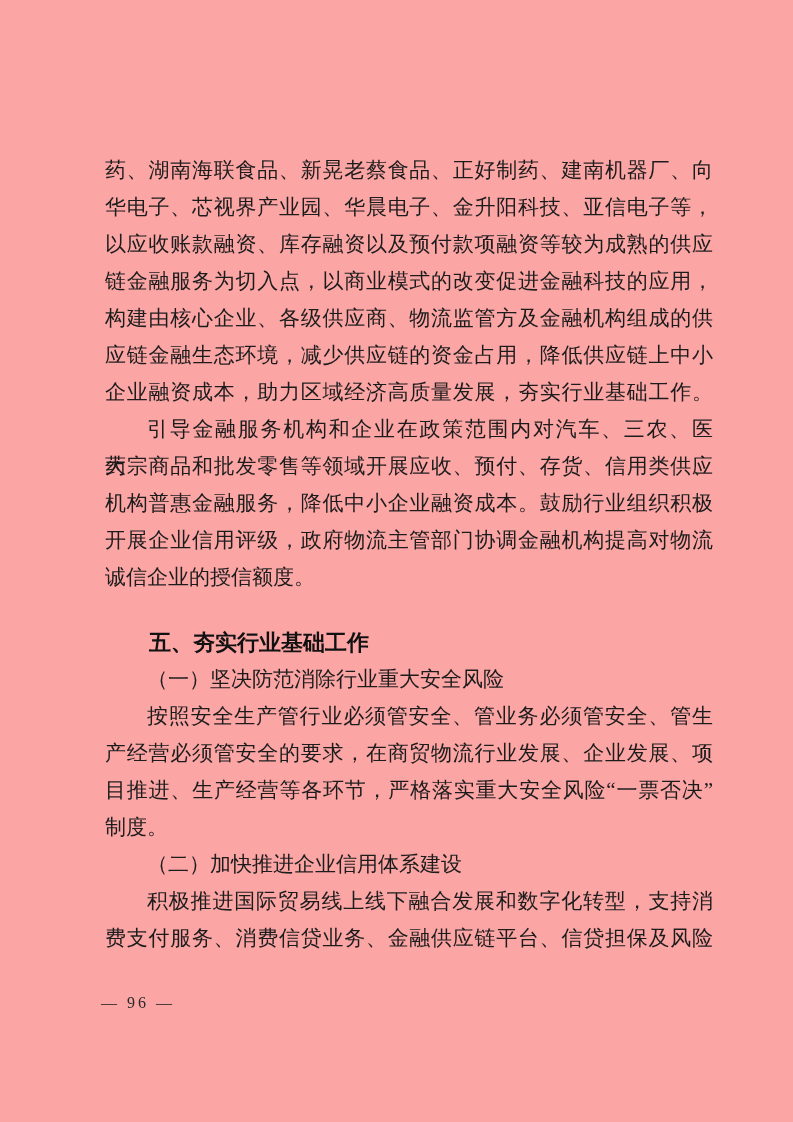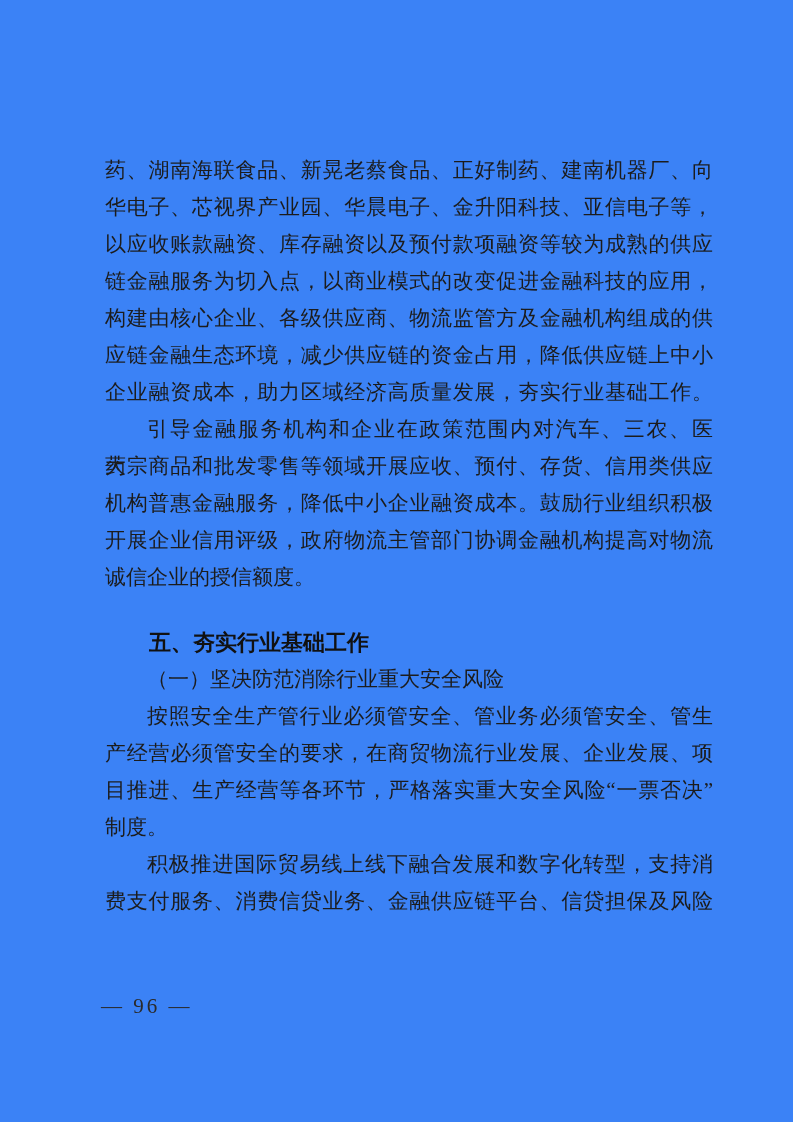--- a/index.html
+++ b/index.html
@@ -7,21 +7,21 @@
     width: 793px;
     height: 1122px;
     background: #ffffff;
     overflow: hidden;
     font-family: "Liberation Serif", serif;
   }
   .page {
     position: relative;
     width: 793px;
     height: 1122px;
-    background: #3b82f6;
+    background: #fca5a5;
   }
   .text-block {
     position: absolute;
     left: 105px;
     top: 152px;
     width: 608px;
   }
   .line {
     height: 37px;
     line-height: 37px;
@@ -46,21 +46,21 @@
   }
   .line.subheading {
     font-family: "Liberation Serif", serif;
     font-size: 21px;
     color: #1c1c1c;
   }
   .footer {
     position: absolute;
     left: 101px;
     top: 994px;
-    font-size: 21px;
+    font-size: 16px;
     color: #2a2a2a;
     font-family: "Liberation Serif", serif;
     letter-spacing: 3px;
     white-space: nowrap;
   }
 </style>
 </head>
 <body>
 
 <div class="page">
@@ -76,17 +76,18 @@
       <div class="line body justify">大宗商品和批发零售等领域开展应收、预付、存货、信用类供应</div>
       <div class="line body justify">机构普惠金融服务，降低中小企业融资成本。鼓励行业组织积极</div>
       <div class="line body justify">开展企业信用评级，政府物流主管部门协调金融机构提高对物流</div>
       <div class="line body">诚信企业的授信额度。</div>
       <div class="line heading indent">五、夯实行业基础工作</div>
       <div class="line subheading indent">（一）坚决防范消除行业重大安全风险</div>
       <div class="line body indent justify">按照安全生产管行业必须管安全、管业务必须管安全、管生</div>
       <div class="line body justify">产经营必须管安全的要求，在商贸物流行业发展、企业发展、项</div>
       <div class="line body justify">目推进、生产经营等各环节，严格落实重大安全风险“一票否决”</div>
       <div class="line body">制度。</div>
+      <div class="line subheading indent">（二）加快推进企业信用体系建设</div>
       <div class="line body indent justify">积极推进国际贸易线上线下融合发展和数字化转型，支持消</div>
       <div class="line body justify">费支付服务、消费信贷业务、金融供应链平台、信贷担保及风险</div>
     </div>
   <div class="footer">— 96 —</div>
 </div>
 
 </body></html>

